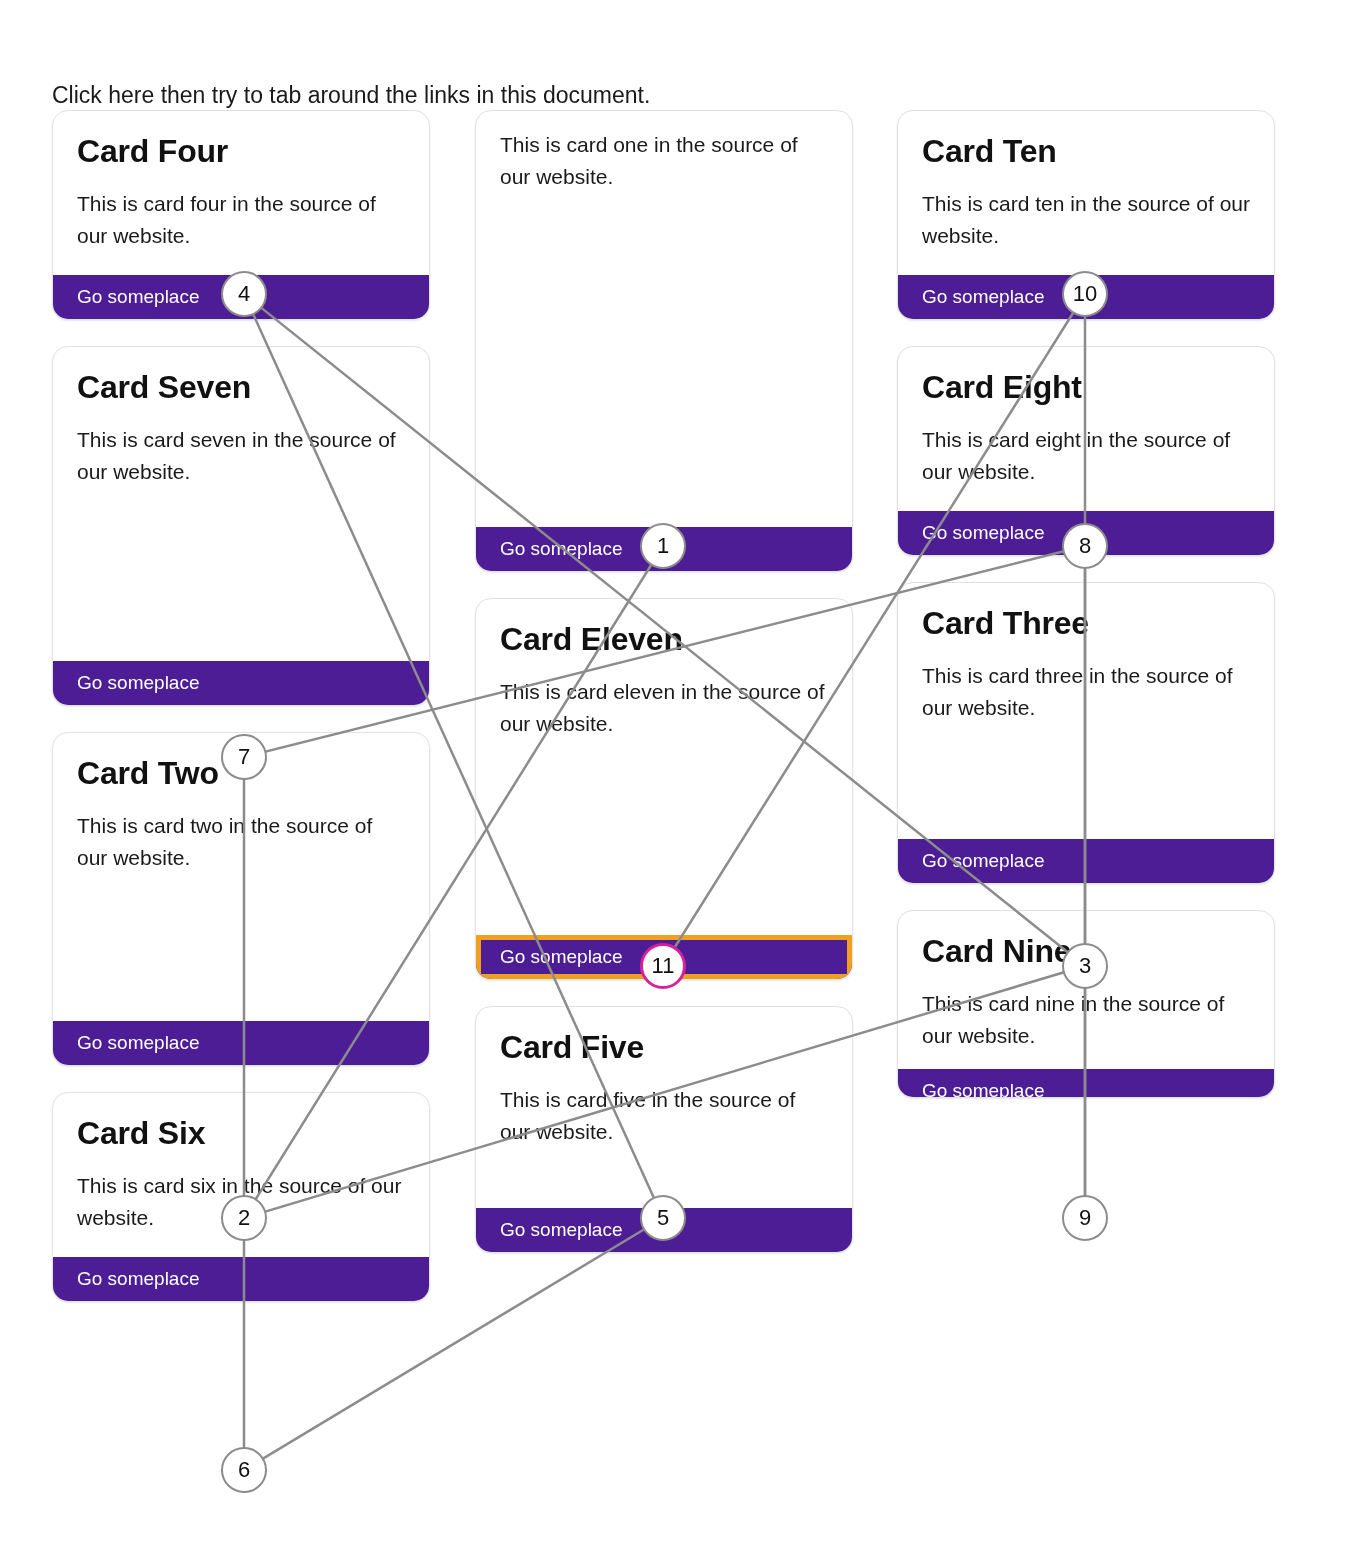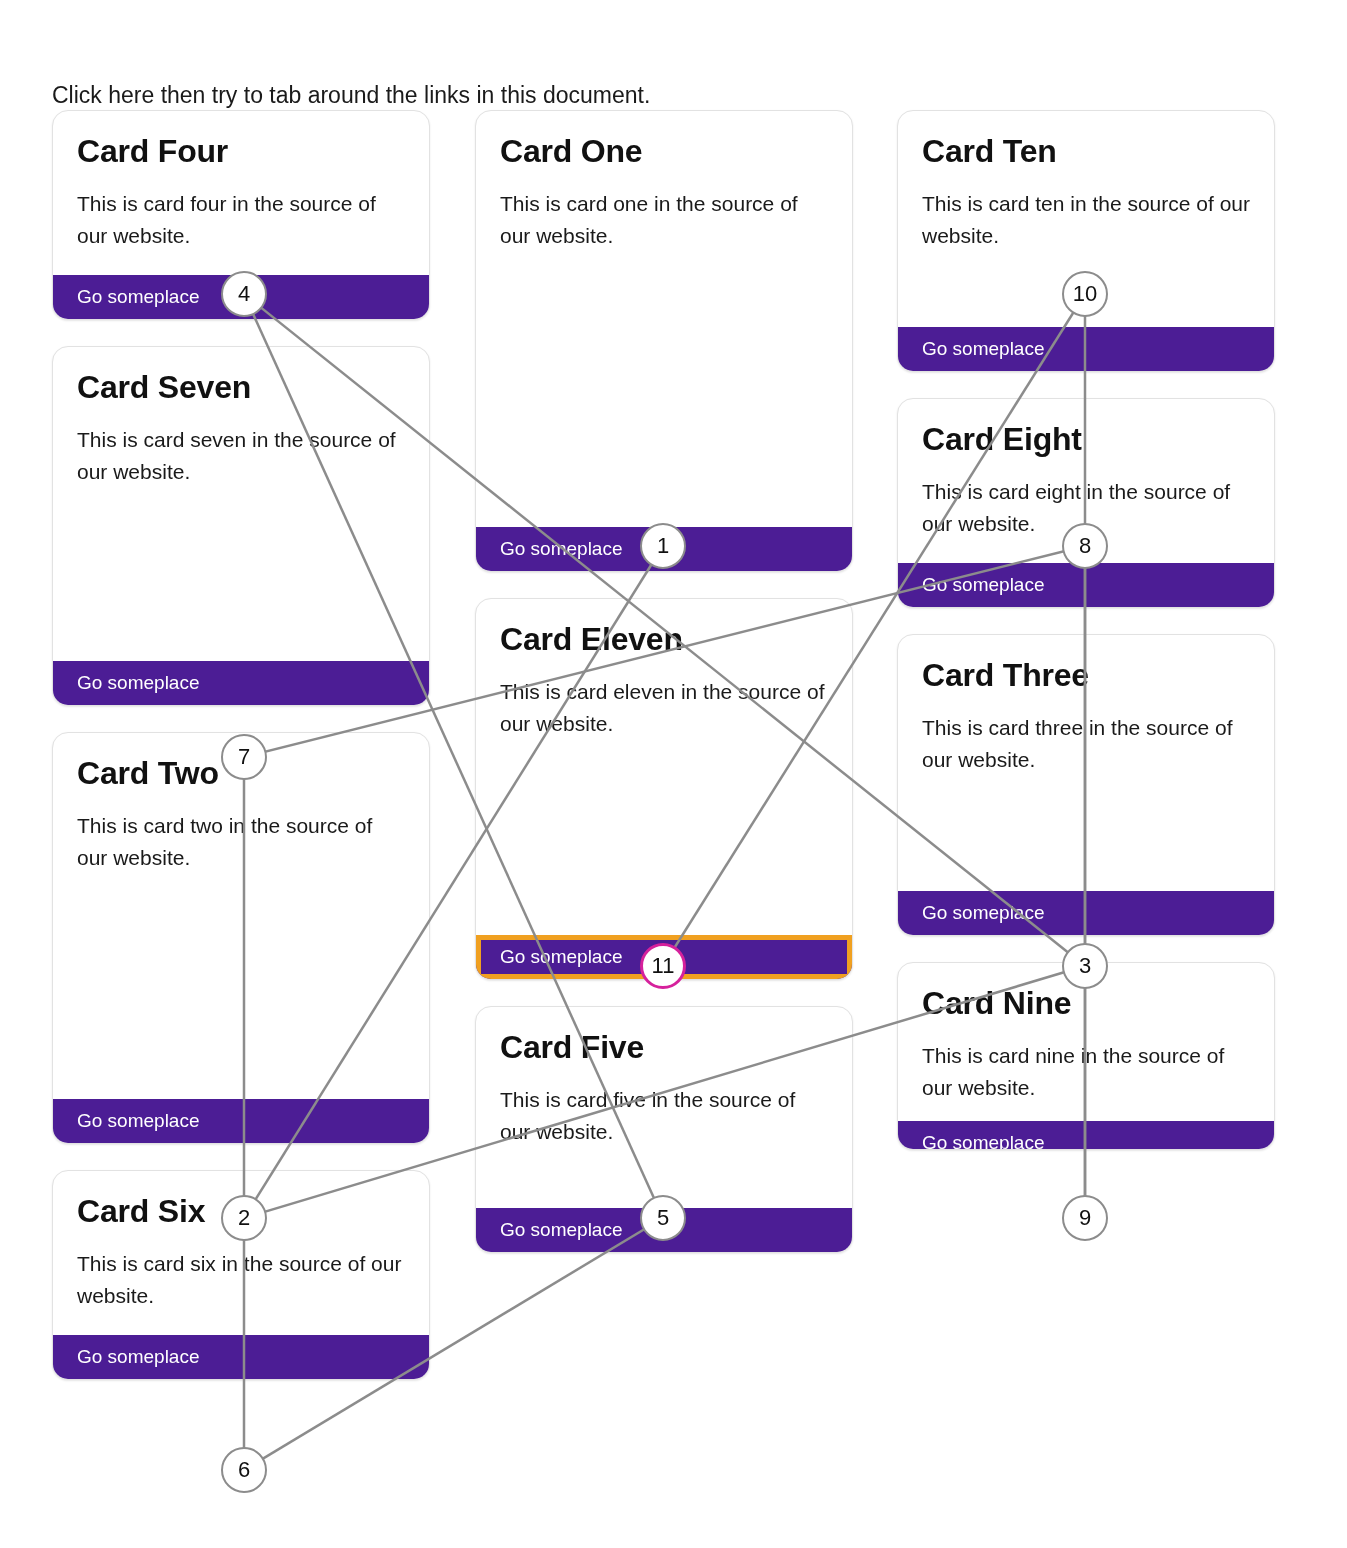--- a/index.html
+++ b/index.html
@@ -125,57 +125,56 @@
       <div class="card-body">This is card four in the source of our website.</div>
       <div class="card-spacer"></div>
       <a class="card-link" href="#">Go someplace</a>
     </div>
     <div class="card" style="height:360px">
       <div class="card-title">Card Seven</div>
       <div class="card-body">This is card seven in the source of our website.</div>
       <div class="card-spacer"></div>
       <a class="card-link" href="#">Go someplace</a>
     </div>
-    <div class="card" style="height:412px">
+    <div class="card" style="height:334px">
       <div class="card-title">Card Two</div>
       <div class="card-body">This is card two in the source of our website.</div>
       <div class="card-spacer"></div>
       <a class="card-link" href="#">Go someplace</a>
     </div>
     <div class="card" style="height:210px">
       <div class="card-title">Card Six</div>
       <div class="card-body">This is card six in the source of our website.</div>
       <div class="card-spacer"></div>
       <a class="card-link" href="#">Go someplace</a>
     </div>
   </div>
 
   <div class="col col-2">
     <div class="card" style="height:462px">
-      <div class="card-title">Card One</div>
       <div class="card-body">This is card one in the source of our website.</div>
       <div class="card-spacer"></div>
       <a class="card-link" href="#">Go someplace</a>
     </div>
     <div class="card" style="height:382px">
       <div class="card-title">Card Eleven</div>
       <div class="card-body">This is card eleven in the source of our website.</div>
       <div class="card-spacer"></div>
       <a class="card-link focused" href="#">Go someplace</a>
     </div>
     <div class="card" style="height:247px">
       <div class="card-title">Card Five</div>
       <div class="card-body">This is card five in the source of our website.</div>
       <div class="card-spacer"></div>
       <a class="card-link" href="#">Go someplace</a>
     </div>
   </div>
 
   <div class="col col-3">
-    <div class="card" style="height:262px">
+    <div class="card" style="height:210px">
       <div class="card-title">Card Ten</div>
       <div class="card-body">This is card ten in the source of our website.</div>
       <div class="card-spacer"></div>
       <a class="card-link" href="#">Go someplace</a>
     </div>
     <div class="card" style="height:210px">
       <div class="card-title">Card Eight</div>
       <div class="card-body">This is card eight in the source of our website.</div>
       <div class="card-spacer"></div>
       <a class="card-link" href="#">Go someplace</a>

